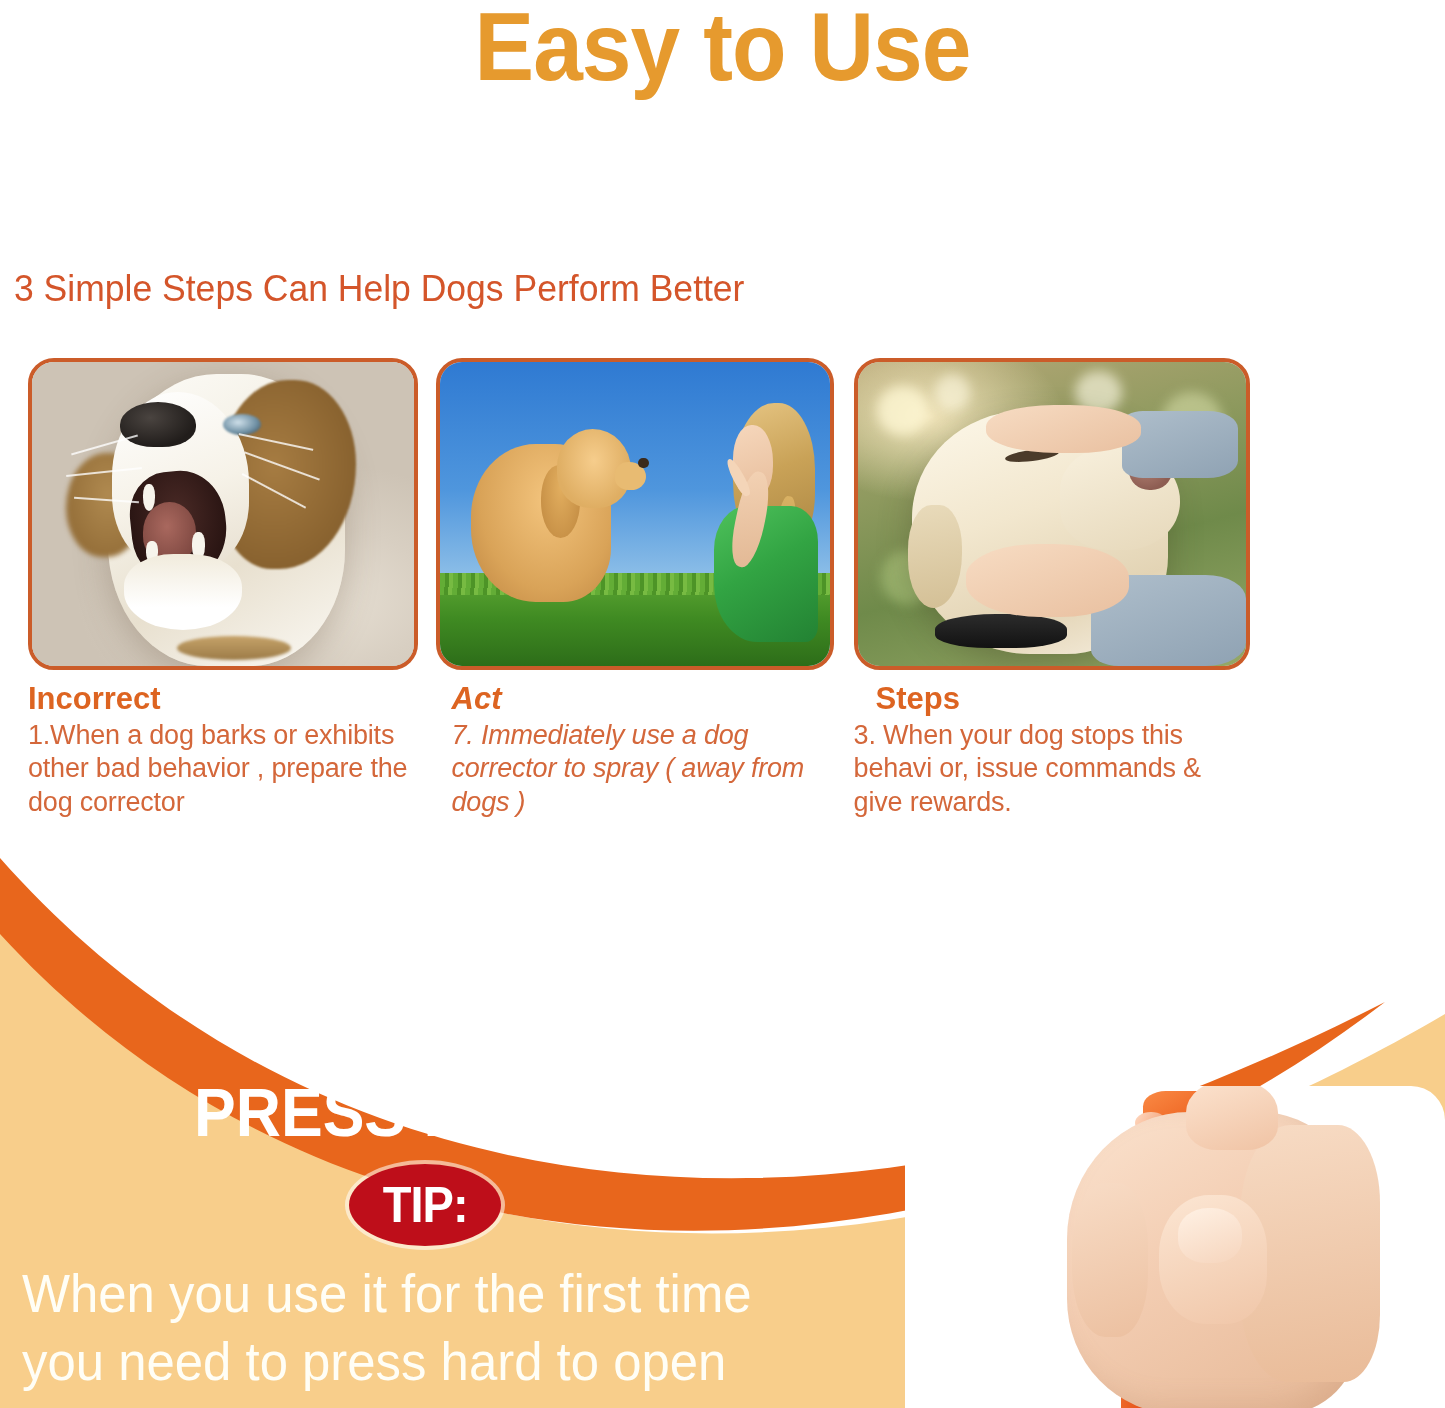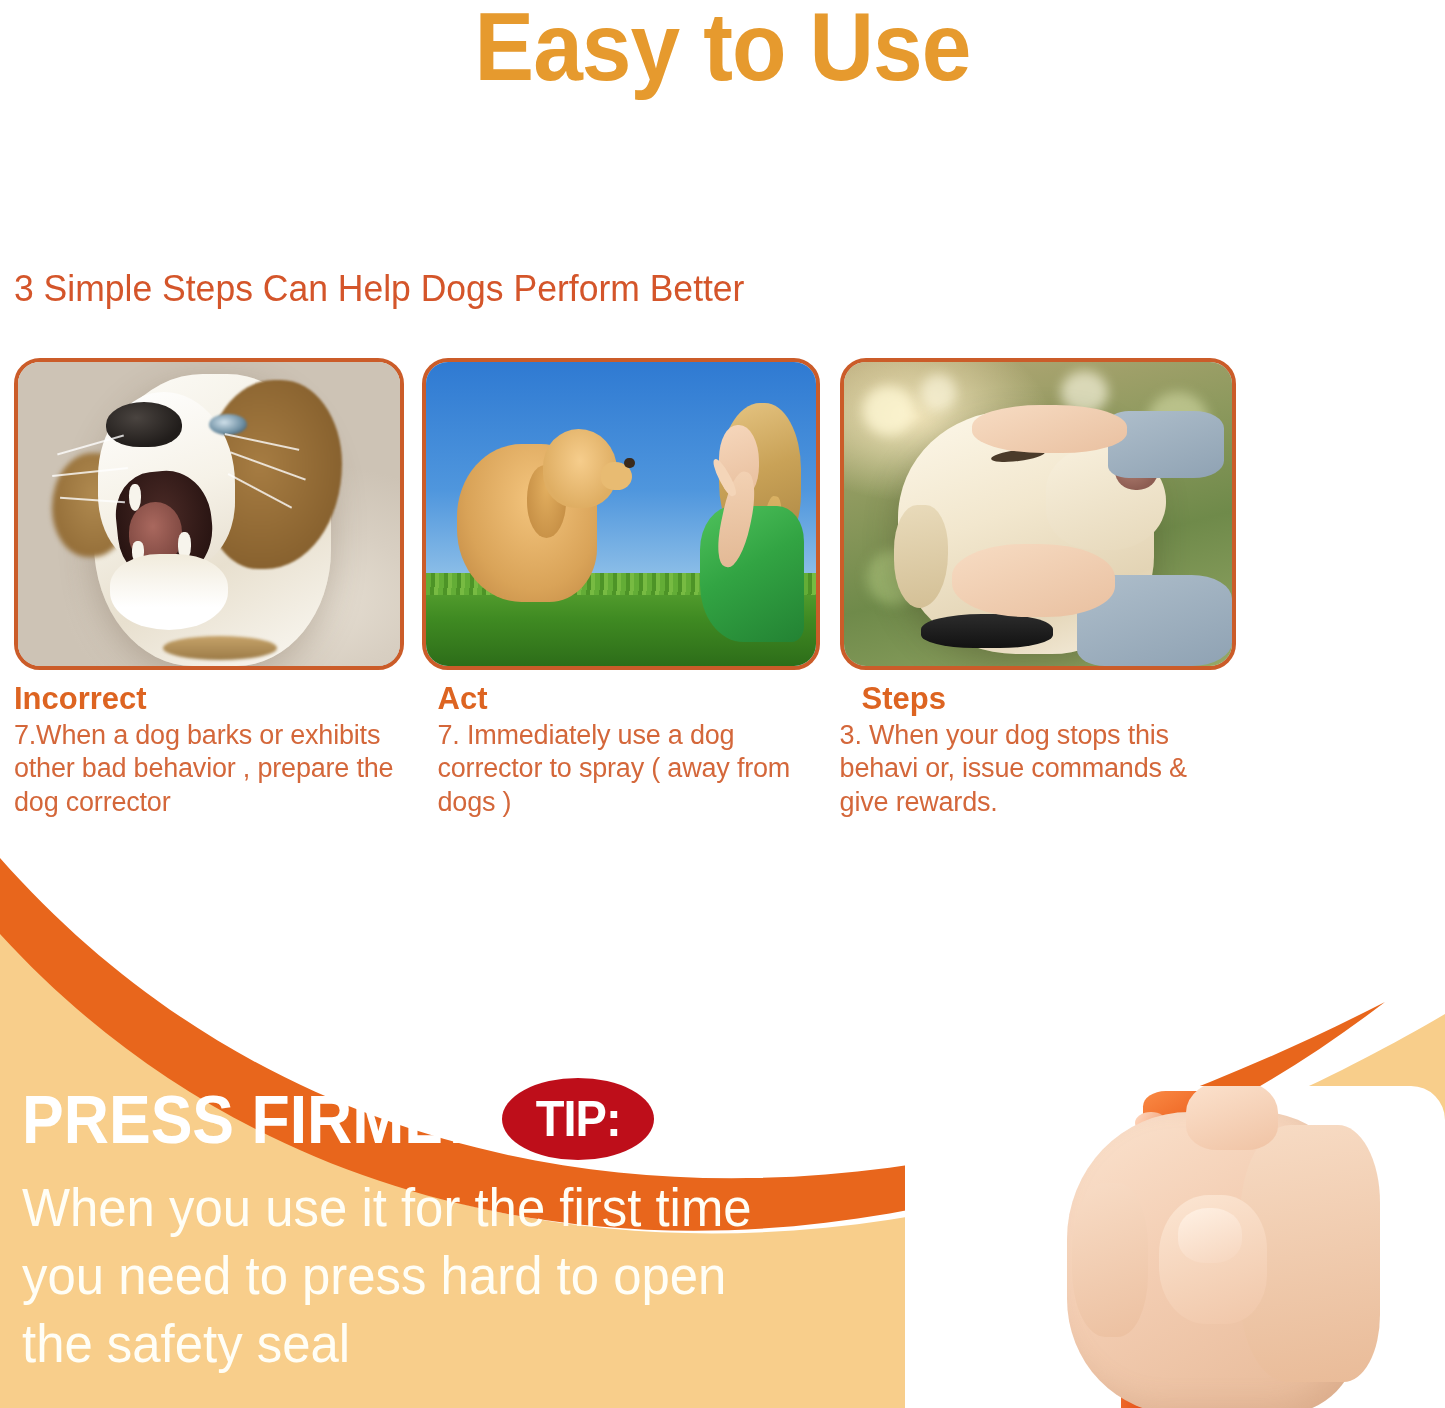--- a/index.html
+++ b/index.html
@@ -34,30 +34,30 @@
     font-weight:500;
     color:#D4552A;
     transform:scaleX(0.96);
     transform-origin:left top;
     white-space:nowrap;
   }
 
   
   .steps {
     position:absolute;
-    top:358px; left:0; width:1250px; height:470px;
+    top:358px; left:14px; width:1250px; height:470px;
     display:flex;
     gap:0;
   }
   .step {
     width:481px;
     padding:0 14px;
     position:relative;
   }
-  .step-2 { padding-left:4px; }
+  .step-2 { padding-left:4px;font-style:italic; }
   .step-3 { padding-left:6px; }
 
   .photo {
     width:100%;
     height:312px;
     border:4px solid #CB5C29;
     border-radius:26px;
     overflow:hidden;
     position:relative;
     background:#ddd;
@@ -327,21 +327,21 @@
     left:0; top:838px;
     width:1445px; height:570px;
     overflow:hidden;
   }
   .bottom .wavesvg { position:absolute; left:0; top:0; width:1445px; height:570px; }
 
   .press-block {
     position:absolute; left:22px; top:1078px;
     width:840px;
   }
-  .press-row { display:flex; align-items:center; gap:18px; }
+  .press-row { display:flex; align-items:center; gap:18px;flex-direction:column; }
   .press-headline {
     font-size:68px;
     font-weight:bold;
     color:#FFFFFF;
     letter-spacing:0px;
     transform:scaleX(0.92);
     transform-origin:left center;
     white-space:nowrap;
     line-height:1;
   }
@@ -499,21 +499,21 @@
         <div class="whisk" style="left:10%;top:27%;width:18%;transform:rotate(-16deg);"></div>
         <div class="whisk" style="left:9%;top:36%;width:20%;transform:rotate(-6deg);"></div>
         <div class="whisk" style="left:11%;top:45%;width:17%;transform:rotate(4deg);"></div>
         <div class="whisk" style="left:54%;top:26%;width:20%;transform:rotate(12deg);"></div>
         <div class="whisk" style="left:55%;top:34%;width:21%;transform:rotate(20deg);"></div>
         <div class="whisk" style="left:54%;top:42%;width:19%;transform:rotate(28deg);"></div>
       </div>
     </div>
     <div class="cap">
       <h3>Incorrect</h3>
-      <p>7.When a dog barks or exhibits other bad behavior , prepare the dog corrector</p>
+      <p>1.When a dog barks or exhibits other bad behavior , prepare the dog corrector</p>
     </div>
   </div>
 
   <div class="step step-2">
     <div class="photo">
       <div class="scene sc-act">
         <div class="grass"></div>
         <div class="dog"></div>
         <div class="dear"></div>
         <div class="dhead"></div>

